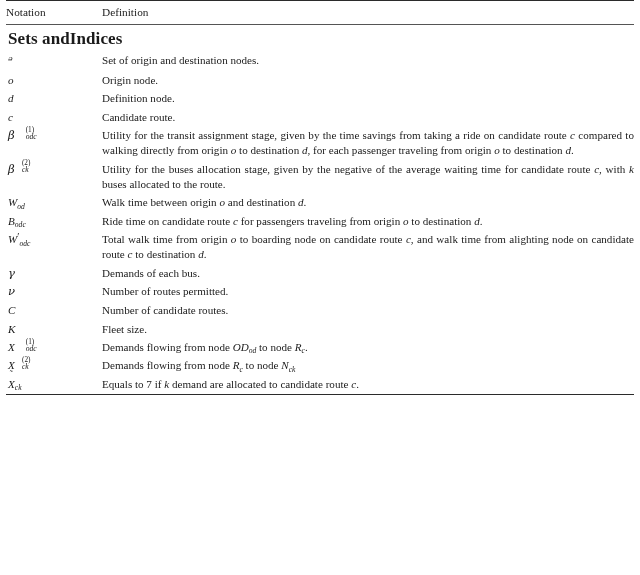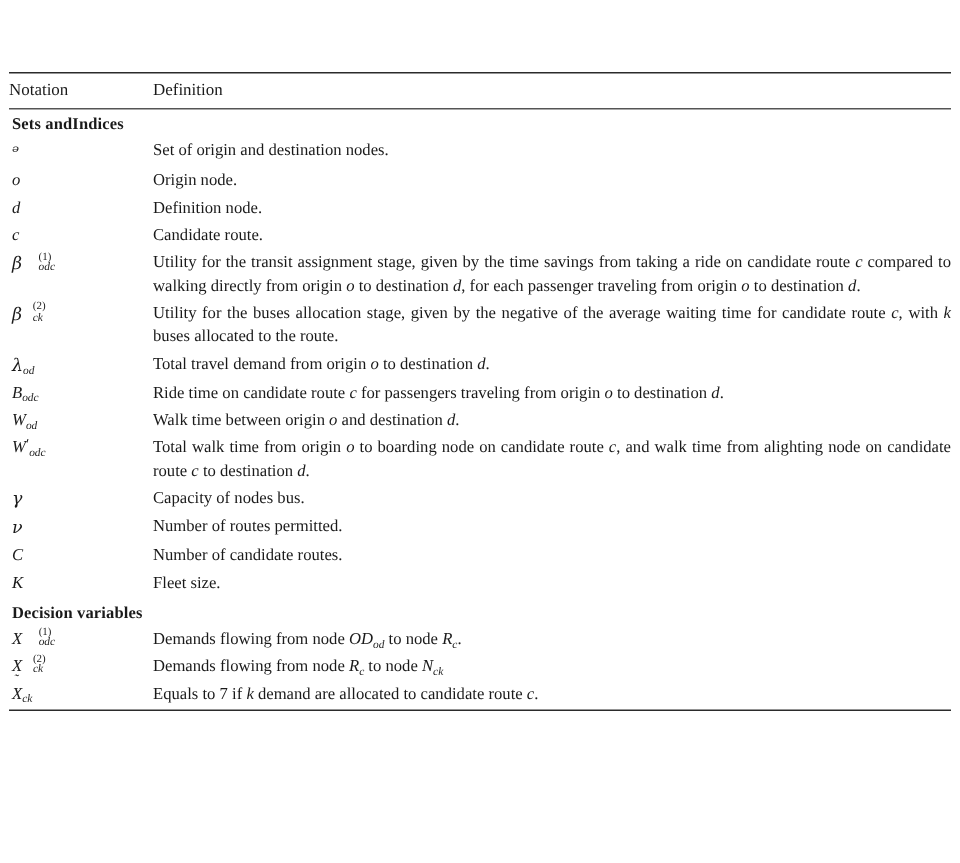--- a/index.html
+++ b/index.html
@@ -11,21 +11,20 @@
     width: 640px;
     height: 575px;
     font-family: "Liberation Serif", "DejaVu Serif", serif;
     color: #1a1a1a;
     overflow: hidden;
   }
   .table-wrap {
     width: 521px;
     box-sizing: border-box;
     padding: 0 6px;
-    margin-top: 48px;
   }
   table.notation {
     width: 628px;
     border-collapse: collapse;
     table-layout: fixed;
     font-size: 11.1px;
   }
   .rule-top {
     border-top: 1.9px solid #2b2b2b;
   }
@@ -58,21 +57,21 @@
     text-align: justify;
     text-justify: inter-word;
     line-height: 1.37;
     hyphens: none;
   }
   .def-cell.single {
     white-space: nowrap;
   }
   .section-row td {
     font-weight: bold;
-    font-size: 11px;
+    font-size: 17px;
     padding: 4.5px 0 2.5px 2px;
     letter-spacing: 0.1px;
   }
   
   .mvar {
     font-style: italic;
     font-family: "Liberation Serif", "DejaVu Serif", serif;
   }
   .script-n {
     font-family: "DejaVu Serif", "Liberation Serif", serif;
@@ -189,64 +188,57 @@
       <td class="notation-cell"><span class="greek">β</span><span class="stack"><span class="sup">(1)</span><span class="sub">odc</span><span class="spacer">odc</span></span></td>
       <td class="def-cell"><span>Utility for the transit assignment stage, given by the time savings from taking a ride on candidate route </span><span class="mvar">c</span><span> compared to walking directly from origin </span><span class="mvar">o</span><span> to destination </span><span class="mvar">d</span><span>, for each passenger traveling from origin </span><span class="mvar">o</span><span> to destination </span><span class="mvar">d</span><span>.</span></td>
     </tr>
 
     <tr>
       <td class="notation-cell"><span class="greek">β</span><span class="stack"><span class="sup">(2)</span><span class="sub">ck</span><span class="spacer">ck</span></span></td>
       <td class="def-cell"><span>Utility for the buses allocation stage, given by the negative of the average waiting time for candidate route </span><span class="mvar">c</span><span>, with </span><span class="mvar">k</span><span> buses allocated to the route.</span></td>
     </tr>
 
 
-    <tr>
-      <td class="notation-cell"><span class="greek">λ</span><sub class="msub">od</sub></td>
-      <td class="def-cell single"><span>Total travel demand from origin </span><span class="mvar">o</span><span> to destination </span><span class="mvar">d</span><span>.</span></td>
+
+    <tr>
+      <td class="notation-cell"><span class="mvar">W</span><sub class="msub">od</sub></td>
+      <td class="def-cell single"><span>Walk time between origin </span><span class="mvar">o</span><span> and destination </span><span class="mvar">d</span><span>.</span></td>
     </tr>
 
     <tr>
       <td class="notation-cell"><span class="mvar">B</span><sub class="msub">odc</sub></td>
       <td class="def-cell single"><span>Ride time on candidate route </span><span class="mvar">c</span><span> for passengers traveling from origin </span><span class="mvar">o</span><span> to destination </span><span class="mvar">d</span><span>.</span></td>
     </tr>
 
     <tr>
-      <td class="notation-cell"><span class="mvar">W</span><sub class="msub">od</sub></td>
-      <td class="def-cell single"><span>Walk time between origin </span><span class="mvar">o</span><span> and destination </span><span class="mvar">d</span><span>.</span></td>
-    </tr>
-
-    <tr>
       <td class="notation-cell"><span class="mvar">W</span><span class="prime">′</span><sub class="msub">odc</sub></td>
       <td class="def-cell"><span>Total walk time from origin </span><span class="mvar">o</span><span> to boarding node on candidate route </span><span class="mvar">c</span><span>, and walk time from alighting node on candidate route </span><span class="mvar">c</span><span> to destination </span><span class="mvar">d</span><span>.</span></td>
     </tr>
 
 
     <tr>
       <td class="notation-cell"><span class="greek">γ</span></td>
-      <td class="def-cell single">Capacity of nodes bus.</td>
+      <td class="def-cell single">Demands of each bus.</td>
     </tr>
 
     <tr>
       <td class="notation-cell"><span class="greek">ν</span></td>
       <td class="def-cell single">Number of routes permitted.</td>
     </tr>
 
     <tr>
       <td class="notation-cell"><span class="mvar">C</span></td>
       <td class="def-cell single">Number of candidate routes.</td>
     </tr>
 
     <tr>
       <td class="notation-cell"><span class="mvar">K</span></td>
       <td class="def-cell single">Fleet size.</td>
     </tr>
 
-    <tr class="section-row">
-      <td colspan="2">Decision variables</td>
-    </tr>
 
     <tr>
       <td class="notation-cell"><span class="mvar">X</span><span class="stack"><span class="sup">(1)</span><span class="sub">odc</span><span class="spacer">odc</span></span></td>
       <td class="def-cell single"><span>Demands flowing from node </span><span class="mvar">OD</span><sub class="msub">od</sub><span> to node </span><span class="mvar">R</span><sub class="msub">c</sub><span>.</span></td>
     </tr>
 
     <tr>
       <td class="notation-cell"><span class="mvar">X</span><span class="stack"><span class="sup">(2)</span><span class="sub">ck</span><span class="spacer">ck</span></span></td>
       <td class="def-cell single"><span>Demands flowing from node </span><span class="mvar">R</span><sub class="msub">c</sub><span> to node </span><span class="mvar">N</span><sub class="msub">ck</sub><span></span></td>
     </tr>

